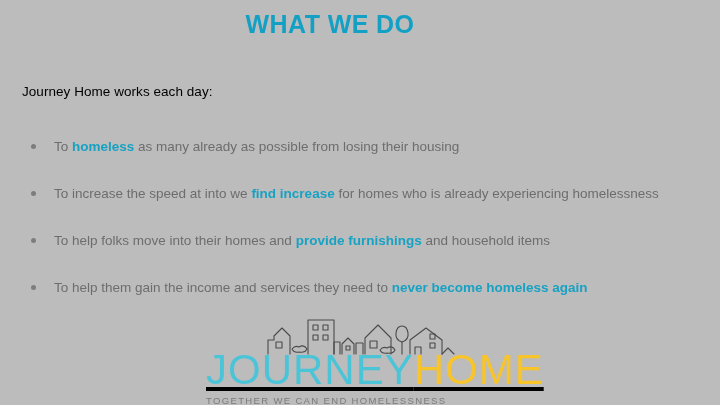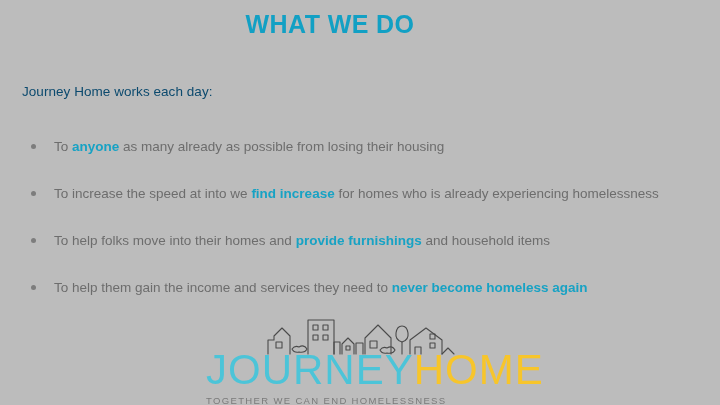--- a/index.html
+++ b/index.html
@@ -29,21 +29,21 @@
     font-size: 25px;
     font-weight: bold;
     color: #12a0c4;
     letter-spacing: 0.4px;
   }
   .intro-text {
     position: absolute;
     top: 84px;
     left: 22px;
     font-size: 13.5px;
-    color: #0c4a6e;
+    color: #000000;
     letter-spacing: 0.05px;
   }
   .bullet-list {
     position: absolute;
     top: 130px;
     left: 22px;
     width: 672px;
     list-style: none;
     margin: 0;
     padding: 0;
@@ -88,20 +88,21 @@
   .logo-wordmark {
     position: absolute;
     left: 0;
     top: 32px;
     width: 310px;
     text-align: left;
     font-size: 42px;
     letter-spacing: 1px;
     white-space: nowrap;
     line-height: 44px;
+    text-decoration: underline;
   }
   .word-journey {
     color: #4cc4d8;
     font-weight: 300;
   }
   .word-home {
     color: #f7c52b;
     font-weight: 300;
   }
   .logo-tagline {
@@ -121,21 +122,21 @@
 
 <div class="slide">
 
   <div class="slide-title">WHAT WE DO</div>
 
   <div class="intro-text">Journey Home works each day:</div>
 
   <ul class="bullet-list">
     <li class="bullet-item">
       <span class="bullet-marker"></span>
-      <span class="bullet-text"><span>To </span><span class="em">anyone</span><span> as many already as possible from losing their housing</span></span>
+      <span class="bullet-text"><span>To </span><span class="em">homeless</span><span> as many already as possible from losing their housing</span></span>
     </li>
     <li class="bullet-item">
       <span class="bullet-marker"></span>
       <span class="bullet-text"><span>To increase the speed at into we </span><span class="em">find increase</span><span> for homes who is already experiencing homelessness</span></span>
     </li>
     <li class="bullet-item">
       <span class="bullet-marker"></span>
       <span class="bullet-text"><span>To help folks move into their homes and </span><span class="em">provide furnishings</span><span> and household items</span></span>
     </li>
     <li class="bullet-item">

